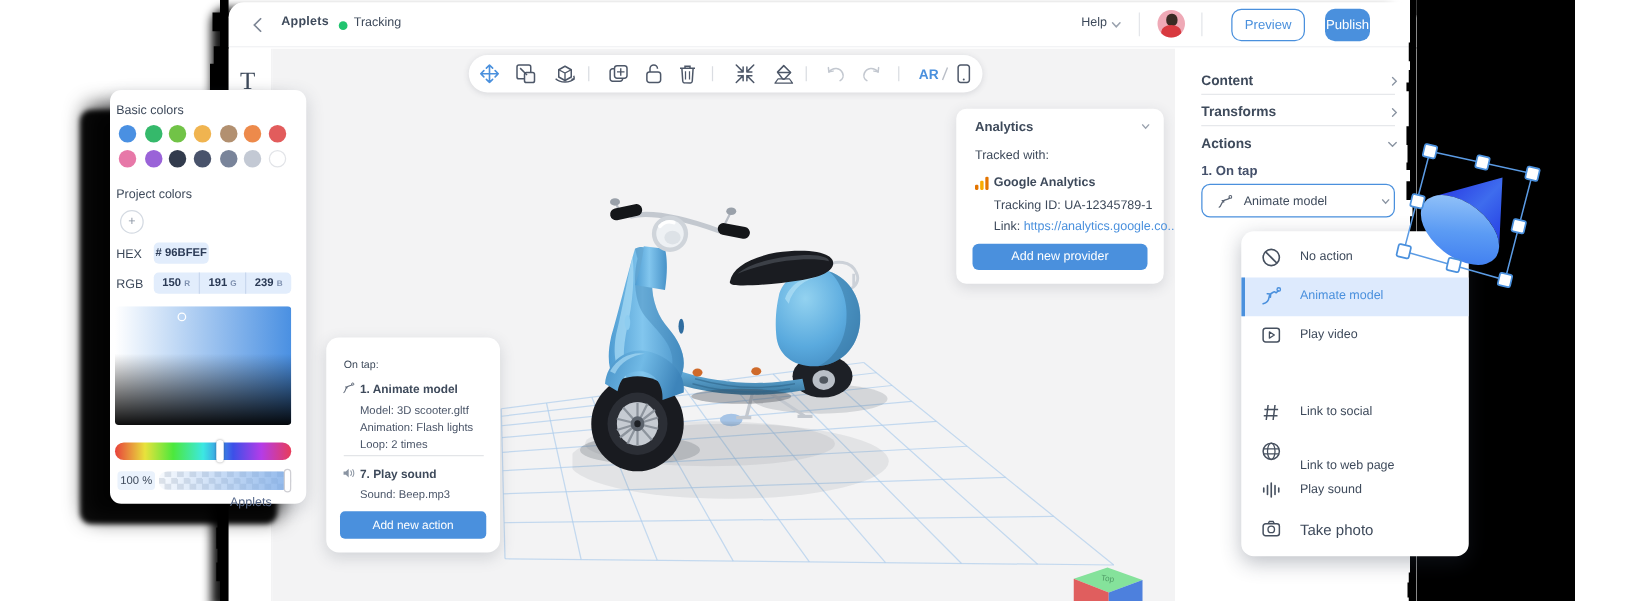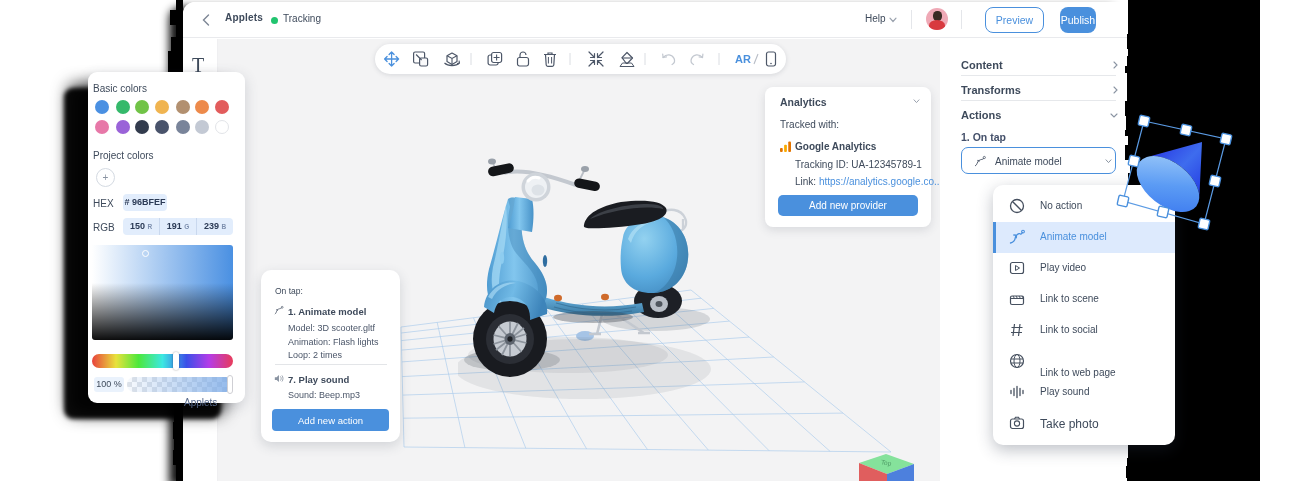--- a/index.html
+++ b/index.html
@@ -340,27 +340,20 @@
         </svg>
         <span class="txt" style="left:47px;top:10px;font-size:10px;color:#4a90dd;">Animate model</span>
       </div>
       <div class="abs" style="left:0;top:68px;width:182px;height:31px;">
         <svg class="ic" style="left:16px;top:7px;" width="16" height="16" viewBox="0 0 16 16">
           <rect x="1.5" y="2.5" width="13" height="11" rx="2" stroke="#46505f" stroke-width="1.2" fill="none"></rect>
           <path d="M6.5 5.5 L10.5 8 L6.5 10.5 Z" stroke="#46505f" stroke-width="1" fill="none" stroke-linejoin="round"></path>
         </svg>
         <span class="txt" style="left:47px;top:10px;font-size:10px;color:#3e4a5b;">Play video</span>
       </div>
-      <div class="abs" style="left:0;top:99px;width:182px;height:31px;">
-        <svg class="ic" style="left:16px;top:7px;" width="16" height="16" viewBox="0 0 16 16">
-          <rect x="1.5" y="5" width="13" height="8.5" rx="1.5" stroke="#46505f" stroke-width="1.2" fill="none"></rect>
-          <path d="M1.5 7.5 L14.5 7.5 M4 5 L5.5 7.5 M7 5 L8.5 7.5 M10 5 L11.5 7.5 M13 5 L14.2 7" stroke="#46505f" stroke-width="1"></path>
-        </svg>
-        <span class="txt" style="left:47px;top:10px;font-size:10px;color:#3e4a5b;">Link to scene</span>
-      </div>
       <div class="abs" style="left:0;top:130px;width:182px;height:31px;">
         <svg class="ic" style="left:16px;top:7px;" width="16" height="16" viewBox="0 0 16 16">
           <path d="M5.5 2 L4 14 M11 2 L9.5 14 M2.5 5.5 H13.5 M2 10.5 H13" stroke="#46505f" stroke-width="1.2"></path>
         </svg>
         <span class="txt" style="left:47px;top:10px;font-size:10px;color:#3e4a5b;">Link to social</span>
       </div>
       <div class="abs" style="left:0;top:161px;width:182px;height:31px;">
         <svg class="ic" style="left:16px;top:7px;" width="16" height="16" viewBox="0 0 16 16">
           <circle cx="8" cy="8" r="6.5" stroke="#46505f" stroke-width="1.2" fill="none"></circle>
           <ellipse cx="8" cy="8" rx="3" ry="6.5" stroke="#46505f" stroke-width="1" fill="none"></ellipse>

